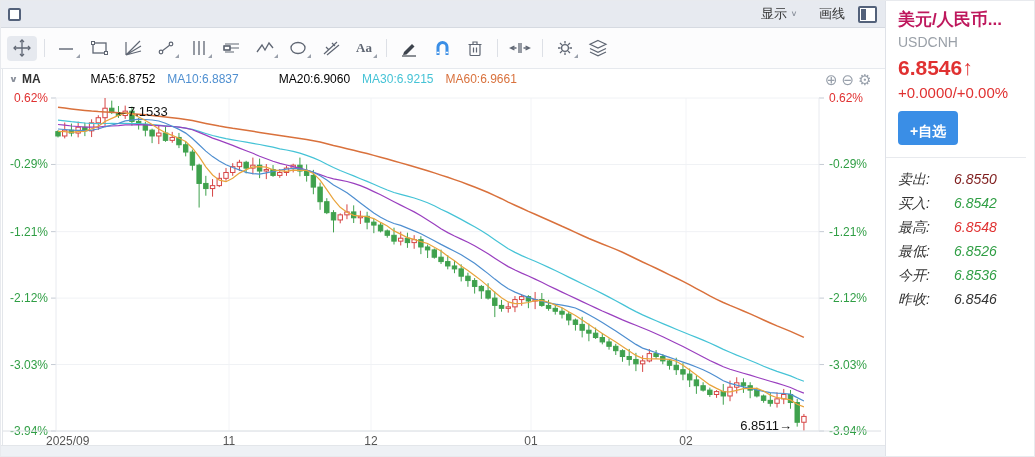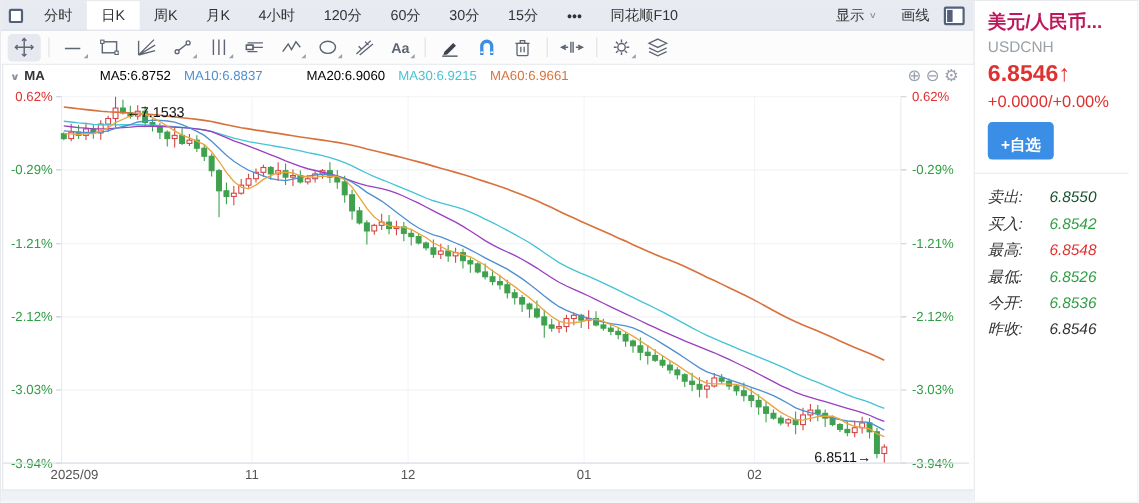--- a/index.html
+++ b/index.html
@@ -22,28 +22,28 @@
   .tabbar{
     height:27px; background:#e7eaf0; border-bottom:1px solid #d6dae1;
     display:flex; align-items:stretch; font-size:13px; color:#333; flex-shrink:0;
   }
   .tb-appicon{ width:26px; display:flex; align-items:center; justify-content:center; }
   .tb-appicon i{ display:block; width:13px; height:13px; border:2px solid #53617a; border-radius:2px; background:#fff; }
   .tab{ padding:0 13px; display:flex; align-items:center; cursor:default; white-space:nowrap; }
   .tab.selected{ background:#fff; }
   .tb-spacer{ flex:1; }
   .tb-right{ display:flex; align-items:center; gap:4px; padding-right:8px; }
-  .tb-link{ padding:0 9px; display:flex; align-items:center; gap:4px; }
+  .tb-link{ padding:0 9px; display:flex; align-items:center; gap:4px;font-family:Liberation Mono, monospace; }
   .chev{ font-size:10px; color:#8a909b; transform:scaleY(.8); }
   .panel-icon{ position:relative; width:19px; height:17px; border:2px solid #53617a; border-radius:2px; background:#fff; }
   .panel-icon i{ position:absolute; left:1px; top:1px; bottom:1px; width:5px; background:#53617a; display:block; }
   
   .toolbar{
-    height:31px; background:#fcfcfd; border-bottom:1px solid #e6e9ee;
-    display:flex; align-items:center; padding:0 6px; gap:3px; flex-shrink:0;
+    height:41px; background:#fcfcfd; border-bottom:1px solid #e6e9ee;
+    display:flex; align-items:center; padding:0 6px; gap:3px; flex-shrink:0;font-family:Liberation Serif, serif;
   }
   .tool{ width:30px; height:25px; display:flex; align-items:center; justify-content:center; border-radius:4px; position:relative; }
   .tool.active{ background:#e6e9ef; }
   .tool svg{ display:block; }
   .tool .aa{ font-size:13px; color:#5f6673; font-weight:bold; }
   .tool .caret{ position:absolute; right:2px; bottom:3px; width:0; height:0;
     border-left:4px solid transparent; border-bottom:4px solid #9aa0ab; }
   .vsep{ width:1px; height:18px; background:#dde0e6; margin:0 4px; flex-shrink:0; }
   
   .chartpanel{ position:relative; flex:1; background:#fff; }
@@ -71,33 +71,20 @@
 </head>
 <body>
 
 <div class="app">
 
   <div class="main">
 
     <div class="tabbar">
       <span class="tb-appicon">
           <i></i>
-        </span>
-      <span id="tabs-host" style="display:flex;align-items:stretch;">
-          <span class="tab">分时</span>
-          <span class="tab selected">日K</span>
-          <span class="tab">周K</span>
-          <span class="tab">月K</span>
-          <span class="tab">4小时</span>
-          <span class="tab">120分</span>
-          <span class="tab">60分</span>
-          <span class="tab">30分</span>
-          <span class="tab">15分</span>
-          <span class="tab">•••</span>
-          <span class="tab">同花顺F10</span>
         </span>
       <span class="tb-spacer"></span>
       <span class="tb-right">
         <span class="tb-link">
           <span>显示</span>
           <span class="chev">∨</span>
         </span>
         <span class="tb-link">
           <span>画线</span>
         </span>
@@ -537,21 +524,21 @@
   <div class="side">
     <div class="q-title">美元/人民币...</div>
     <div class="q-code">USDCNH</div>
     <div class="q-price">6.8546↑</div>
     <div class="q-change">+0.0000/+0.00%</div>
     <span class="q-add">+自选</span>
     <div class="q-div"></div>
     <div class="q-rows" id="quote-rows-host">
         <div class="q-row">
           <span class="lbl">卖出:</span>
-          <span class="val" style="color: #14532d;">6.8550</span>
+          <span class="val" style="color: #7f1d1d;">6.8550</span>
         </div>
         <div class="q-row">
           <span class="lbl">买入:</span>
           <span class="val" style="color: rgb(47, 158, 68);">6.8542</span>
         </div>
         <div class="q-row">
           <span class="lbl">最高:</span>
           <span class="val" style="color: rgb(224, 49, 49);">6.8548</span>
         </div>
         <div class="q-row">

